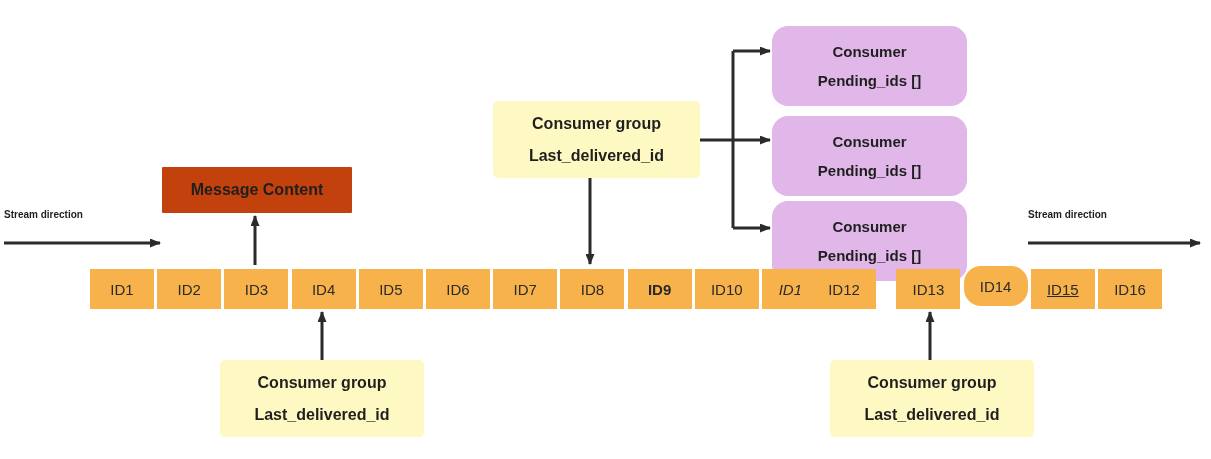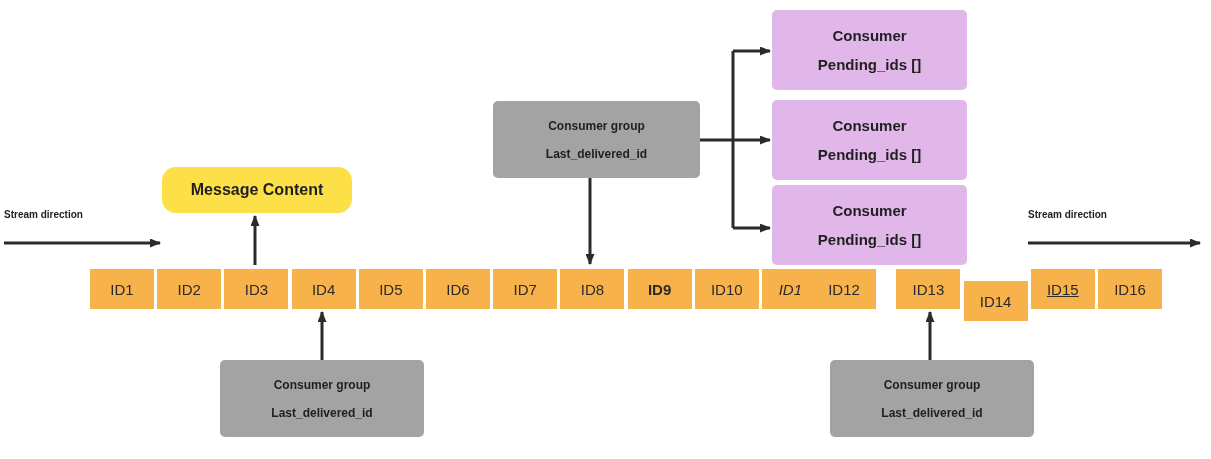--- a/index.html
+++ b/index.html
@@ -41,34 +41,35 @@
     background: #f7b24b;
     height: 40px;
     font-weight: normal;
     font-size: 15px;
     color: #2b2b2b;
     display: flex;
     align-items: center;
     justify-content: center;
   }
   .msg-box {
-    background: #fde047;
-    border-radius: 14px;
+    background: #c2410c;
+    border-radius: 1px;
     font-size: 16px;
   }
   .group-box {
-    background: #a3a3a3;
+    background: #fef9c3;
     border-radius: 5px;
-    font-size: 12px;
+    font-size: 16px;
   }
   .group-box .line1 { margin-bottom: 14px; }
   .consumer-box {
     background: #e0b7e8;
-    border-radius: 5px;
+    border-radius: 16px;
     font-size: 15px;
+    margin-top: 16px;
   }
   .consumer-box .line1 { margin-bottom: 12px; }
   .stream-label {
     position: absolute;
     font-size: 10px;
     font-weight: bold;
     color: #1f1f1f;
     white-space: nowrap;
   }
 </style>
@@ -193,21 +194,21 @@
       </div>
       <div class="id-cell" style="position: absolute; left: 762px; top: 269px; width: 64px; font-style: italic;">
         <span>ID11</span>
       </div>
       <div class="id-cell" style="position: absolute; left: 800px; top: 269px; width: 64px; padding-left: 12px;">
         <span>ID12</span>
       </div>
       <div class="id-cell" style="position: absolute; left: 896.4px; top: 269px; width: 64px;">
         <span>ID13</span>
       </div>
-      <div class="id-cell" style="position: absolute; left: 963.6px; top: 281px; width: 64px;">
+      <div class="id-cell" style="position: absolute; left: 963.6px; top: 266px; width: 64px; border-radius: 17px;">
         <span>ID14</span>
       </div>
       <div class="id-cell" style="position: absolute; left: 1030.8px; top: 269px; width: 64px; text-decoration: underline;">
         <span>ID15</span>
       </div>
       <div class="id-cell" style="position: absolute; left: 1098px; top: 269px; width: 64px;">
         <span>ID16</span>
       </div>
     </div>
 

